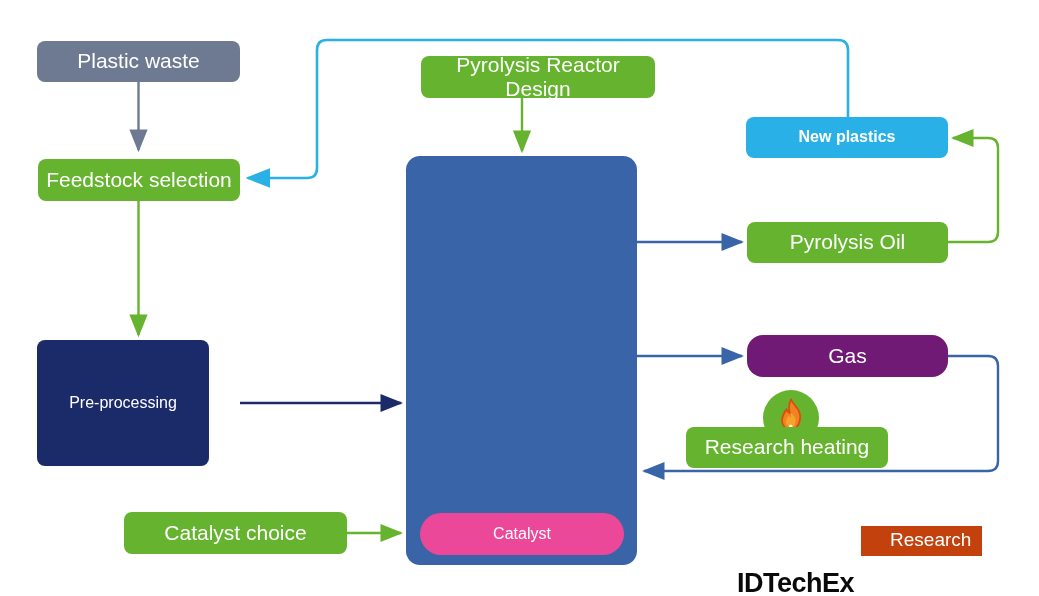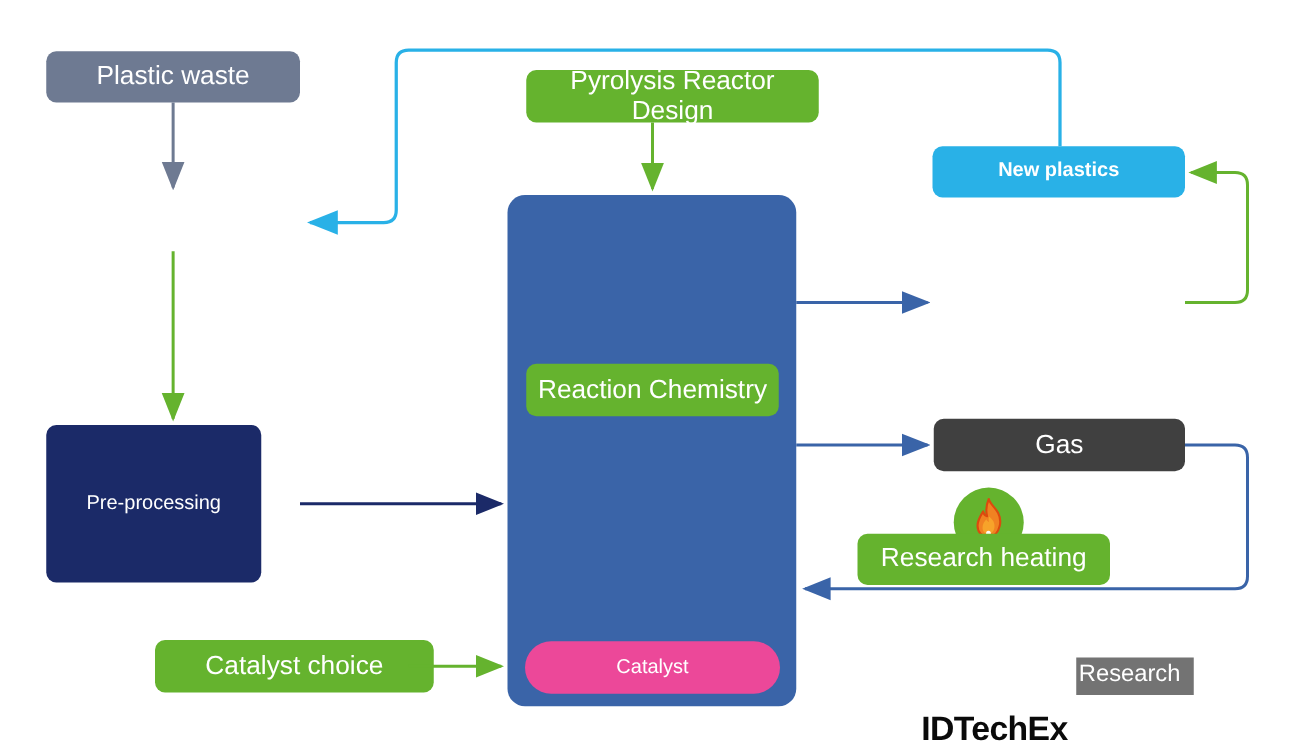--- a/index.html
+++ b/index.html
@@ -7,39 +7,39 @@
     position:relative;width:1039px;height:596px;background:#ffffff;overflow:hidden;
     font-family:"Liberation Sans", sans-serif;
   }
   .node{
     position:absolute;display:flex;align-items:center;justify-content:center;
     color:#ffffff;font-size:21px;border-radius:8px;text-align:center;line-height:1.15;
   }
   .green{background:#65b32e;}
   .gray{background:#6e7a92;}
   .navy{background:#1b2a68;}
-  .blue{background:#404040;}
+  .blue{background:#701a75;border-radius:16px;}
   .cyan{background:#29b1e7;font-weight:bold;font-size:16px;}
   .orange{background:#ec4899;text-align:center;}
   #reactor{position:absolute;left:406px;top:156px;width:231px;height:409px;background:#3a64a8;border-radius:14px;}
   #reaction-chemistry{left:421px;top:291px;width:202px;height:42px;}
   #catalyst-pill{left:420px;top:513px;width:204px;height:42px;border-radius:21px;font-size:16px;}
   .icon-circle{position:absolute;border-radius:50%;display:flex;align-items:center;justify-content:center;}
   #atom-circle{left:496px;top:473px;width:60px;height:60px;background:#e2711d;}
   #fire-circle{left:763px;top:390px;width:56px;height:56px;background:#65b32e;}
   #wires{position:absolute;left:0;top:0;width:1039px;height:596px;pointer-events:none;z-index:30;}
   .node,#reactor{z-index:20;}
   .icon-circle{z-index:10;}
   #logo{position:absolute;left:737px;top:526px;display:flex;align-items:flex-start;z-index:20;}
   #logo-brand{
     font-weight:bold;font-size:27px;color:#0a0a0a;letter-spacing:-0.5px;
     border-bottom:8px solid #ec4899;padding-bottom:5px;line-height:1.05;margin-top:43px;
   }
   #logo-division{
-    background:#737373;color:#ffffff;font-size:19px;padding:4px 11px 5px 2px;margin-left:7px;line-height:1.1;
+    background:#c2410c;color:#ffffff;font-size:19px;padding:4px 11px 5px 29px;margin-left:7px;line-height:1.1;
   }
 </style>
 </head>
 <body>
 
 <div id="canvas">
 
   <svg id="wires" viewBox="0 0 1039 596">
     <defs>
       <marker id="m-gray" viewBox="0 0 10 8" refX="9" refY="4" markerWidth="9.5" markerHeight="8" orient="auto">
@@ -65,46 +65,47 @@
     <path d="M240,403 L401,403" stroke="#1b2a68" stroke-width="2.4" fill="none" marker-end="url(#m-navy)"></path>
     <path d="M637,242 L742,242" stroke="#3a64a8" stroke-width="2.4" fill="none" marker-end="url(#m-blue)"></path>
     <path d="M637,356 L742,356" stroke="#3a64a8" stroke-width="2.4" fill="none" marker-end="url(#m-blue)"></path>
     <path d="M948,356 L988,356 Q998,356 998,366 L998,461 Q998,471 988,471 L644,471" stroke="#3a64a8" stroke-width="2.4" fill="none" marker-end="url(#m-blue)"></path>
     <path d="M948,242 L988,242 Q998,242 998,232 L998,148 Q998,138 988,138 L953,138" stroke="#65b32e" stroke-width="2.4" fill="none" marker-end="url(#m-green)"></path>
     <path d="M848,117 L848,50 Q848,40 838,40 L327,40 Q317,40 317,50 L317,168 Q317,178 307,178 L248,178" stroke="#29b1e7" stroke-width="2.6" fill="none" marker-end="url(#m-cyan)"></path>
   </svg>
 
   <div class="node gray" style="left:37px;top:41px;width:203px;height:41px;">Plastic waste</div>
 
+  <div class="node green" style="left:38px;top:159px;width:202px;height:42px;">Feedstock selection</div>
 
   <div class="node navy" style="left:37px;top:340px;width:172px;height:126px;font-size:16px;">Pre-processing</div>
 
   <div class="node green" style="left:124px;top:512px;width:223px;height:42px;">Catalyst choice</div>
 
   <div class="node green" style="left:421px;top:56px;width:234px;height:42px;">Pyrolysis Reactor Design</div>
 
   <div id="reactor"></div>
 
-  <div class="node green" id="reaction-chemistry">Reaction Chemistry</div>
 
   <div class="icon-circle" id="atom-circle">
     <svg width="46" height="46" viewBox="0 0 48 48">
       <g fill="none" stroke="#3b3e94" stroke-width="2.6">
         <ellipse cx="24" cy="24" rx="19" ry="7.5" transform="rotate(90 24 24)"></ellipse>
         <ellipse cx="24" cy="24" rx="19" ry="7.5" transform="rotate(30 24 24)"></ellipse>
         <ellipse cx="24" cy="24" rx="19" ry="7.5" transform="rotate(150 24 24)"></ellipse>
       </g>
       <circle cx="24" cy="24" r="3.6" fill="#ffffff"></circle>
     </svg>
   </div>
 
   <div class="node orange" id="catalyst-pill">Catalyst</div>
 
   <div class="node cyan" style="left:746px;top:117px;width:202px;height:41px;">New plastics</div>
 
+  <div class="node green" style="left:747px;top:222px;width:201px;height:41px;">Pyrolysis Oil</div>
 
   <div class="node blue" style="left:747px;top:335px;width:201px;height:42px;">Gas</div>
 
   <div class="icon-circle" id="fire-circle">
     <svg width="30" height="34" viewBox="0 0 24 28" style="margin-top:-6px">
       <path d="M12 1 C13 4.5 16.5 6.8 18.2 10.2 C19.8 13.4 19.8 16.4 19.2 18.8 C18.2 23.2 15.3 26 11.8 26 C7.6 26 4.6 22.8 4.6 18.6 C4.6 14.9 6.6 12 8.3 9.2 C8.7 11 9.6 12 10.9 12.3 C9.9 8.4 10.6 4.3 12 1 Z" fill="#f08222" stroke="#dc4a0e" stroke-width="1.4" stroke-linejoin="round"></path>
       <path d="M12.2 12.5 C13.8 14 15.8 15.4 15.8 18.8 C15.8 21.9 14 24.2 11.8 24.2 C9.5 24.2 7.9 22.3 7.9 19.8 C7.9 17.4 9.3 15.8 10.4 14.4 C10.7 15.4 11.4 16 12.2 16.1 C11.8 14.9 11.9 13.6 12.2 12.5 Z" fill="#f7a32a"></path>
       <ellipse cx="11.8" cy="24" rx="1.6" ry="2.1" fill="#ffffff" opacity="0.95"></ellipse>
     </svg>
   </div>

